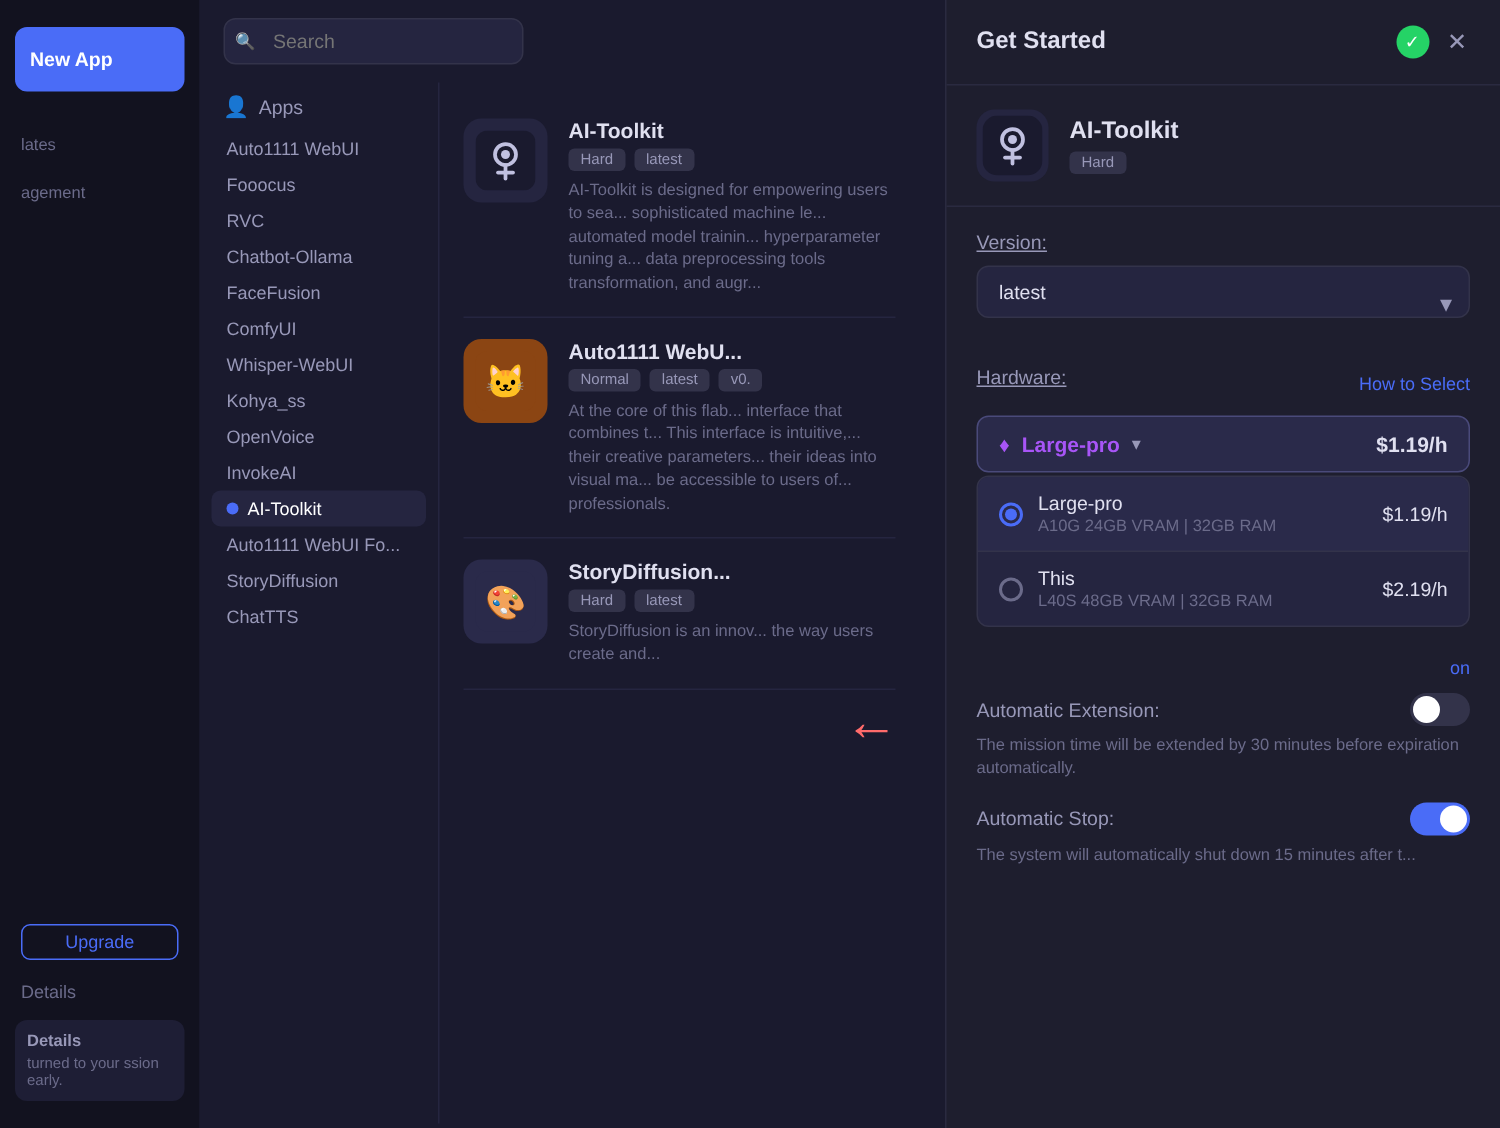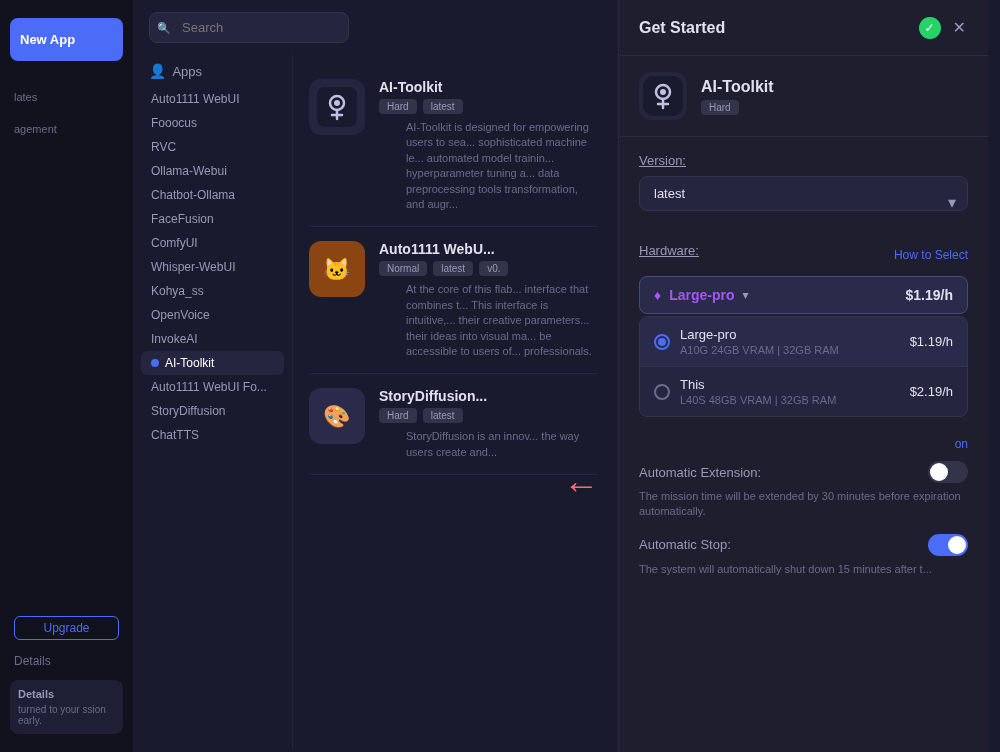--- a/index.html
+++ b/index.html
@@ -174,26 +174,26 @@
     .app-card-body { flex: 1; }
     .app-card-title { color: #e0e0f0; font-size: 14px; font-weight: 600; margin-bottom: 4px; }
     .app-card-tags { display: flex; gap: 6px; margin-bottom: 6px; }
     .tag {
       background: #33334a;
       color: #9898b8;
       font-size: 10px;
       padding: 2px 8px;
       border-radius: 4px;
     }
-    .app-card-desc { color: #6b6b8a; font-size: 11px; line-height: 1.4; margin-left: 27px; }
+    .app-card-desc { color: #6b6b8a; font-size: 11px; line-height: 1.4; }
 
     
     .get-started-panel {
       position: absolute;
-      right: 12px;
+      right: 0;
       top: 0;
       width: 370px;
       height: 100%;
       background: #1e1e2e;
       border-left: 1px solid #2a2a40;
       display: flex;
       flex-direction: column;
       z-index: 10;
     }
 
@@ -447,23 +447,20 @@
         </div>
         <div class="app-nav-list" id="app-nav-list">
         <div class="app-nav-item">
               <span>Auto1111 WebUI</span>
             </div>
             <div class="app-nav-item">
               <span>Fooocus</span>
             </div>
             <div class="app-nav-item">
               <span>RVC</span>
-            </div>
-            <div class="app-nav-item">
-              <span>Ollama-Webui</span>
             </div>
             <div class="app-nav-item">
               <span>Chatbot-Ollama</span>
             </div>
             <div class="app-nav-item">
               <span>FaceFusion</span>
             </div>
             <div class="app-nav-item">
               <span>ComfyUI</span>
             </div>

